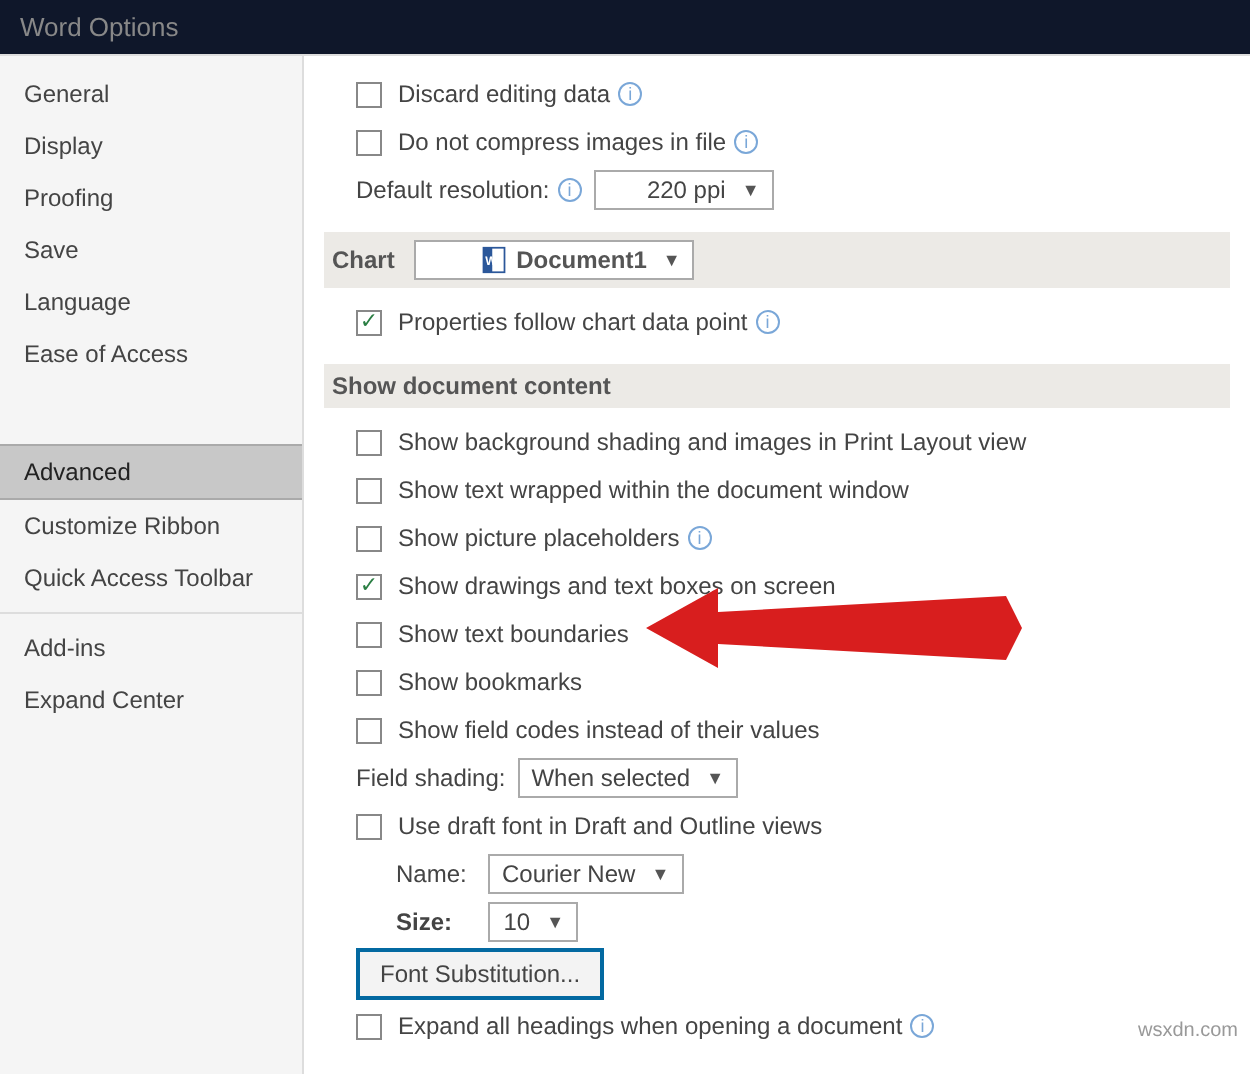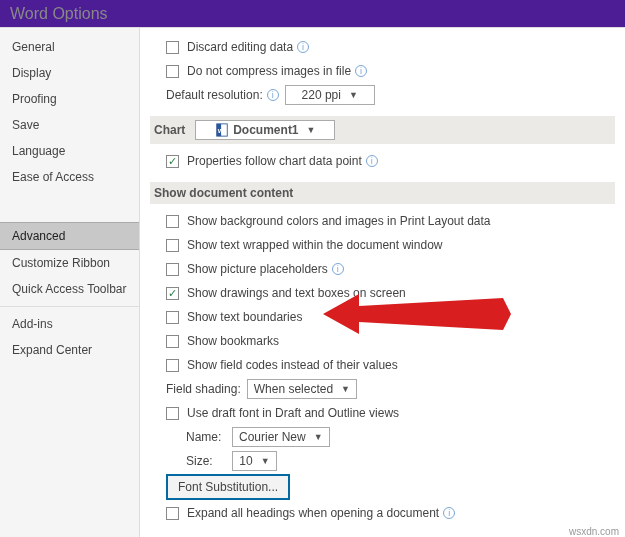--- a/index.html
+++ b/index.html
@@ -12,30 +12,30 @@
     width: 625px;
     height: 537px;
     overflow: hidden;
     position: relative;
   }
   .titlebar {
     height: 28px;
     line-height: 28px;
     padding-left: 10px;
     color: #888;
-    background: #4c1d95;
+    background: #0f172a;
     border-bottom: 1px solid #ddd;
-    font-size: 16px;
+    font-size: 13px;
   }
   .main {
     display: flex;
     height: calc(100% - 28px);
   }
   .sidebar {
-    width: 140px;
+    width: 152px;
     background: #f5f5f5;
     border-right: 1px solid #ddd;
     padding-top: 6px;
   }
   .sidebar-item {
     padding: 6px 10px 6px 12px;
     color: #444;
     cursor: pointer;
   }
   .sidebar-item.selected {
@@ -99,21 +99,21 @@
   label, .lbl { color: #444; }
   .dropdown {
     display: inline-flex;
     align-items: center;
     height: 20px;
     border: 1px solid #aaa;
     background: #fff;
     padding: 0 6px;
     margin-left: 6px;
     min-width: 90px;
-    justify-content: center;
+    justify-content: flex-end;
     font-size: 12px;
   }
   .dropdown .arrow {
     margin-left: 8px;
     font-size: 9px;
     color: #555;
   }
   .section-header {
     background: #eceae6;
     font-weight: 600;
@@ -142,21 +142,21 @@
   .arrow-annot {
     position: absolute;
     left: 323px;
     top: 284px;
     pointer-events: none;
     z-index: 5;
   }
   .watermark {
     position: absolute;
     right: 6px;
-    bottom: 0;
+    bottom: 16px;
     font-size: 10px;
     color: #999;
   }
 </style>
 </head>
 <body>
 
 <div class="titlebar">Word Options</div>
 
 <div class="main">
@@ -219,21 +219,21 @@
       <span class="lbl">Properties follow chart data point</span>
       <span class="info-icon"></span>
     </div>
 
     <div class="section-header">
       <span>Show document content</span>
     </div>
 
     <div class="row indent1">
       <span class="checkbox"></span>
-      <span class="lbl">Show background colors and images in Print Layout data</span>
+      <span class="lbl">Show background shading and images in Print Layout view</span>
     </div>
     <div class="row indent1">
       <span class="checkbox"></span>
       <span class="lbl">Show text wrapped within the document window</span>
     </div>
     <div class="row indent1">
       <span class="checkbox"></span>
       <span class="lbl">Show picture placeholders</span>
       <span class="info-icon"></span>
     </div>
@@ -265,21 +265,21 @@
       <span class="lbl">Use draft font in Draft and Outline views</span>
     </div>
     <div class="row indent2">
       <span class="lbl" style="width:40px;">Name:</span>
       <span class="dropdown" style="min-width:95px;">
         <span>Courier New</span>
         <span class="arrow">▼</span>
       </span>
     </div>
     <div class="row indent2">
-      <span class="lbl" style="width:40px;">Size:</span>
+      <span class="lbl" style="width:40px;font-weight:bold;">Size:</span>
       <span class="dropdown" style="min-width:45px;">
         <span>10</span>
         <span class="arrow">▼</span>
       </span>
     </div>
     <div class="row indent1">
       <span class="btn">Font Substitution...</span>
     </div>
     <div class="row indent1">
       <span class="checkbox"></span>

